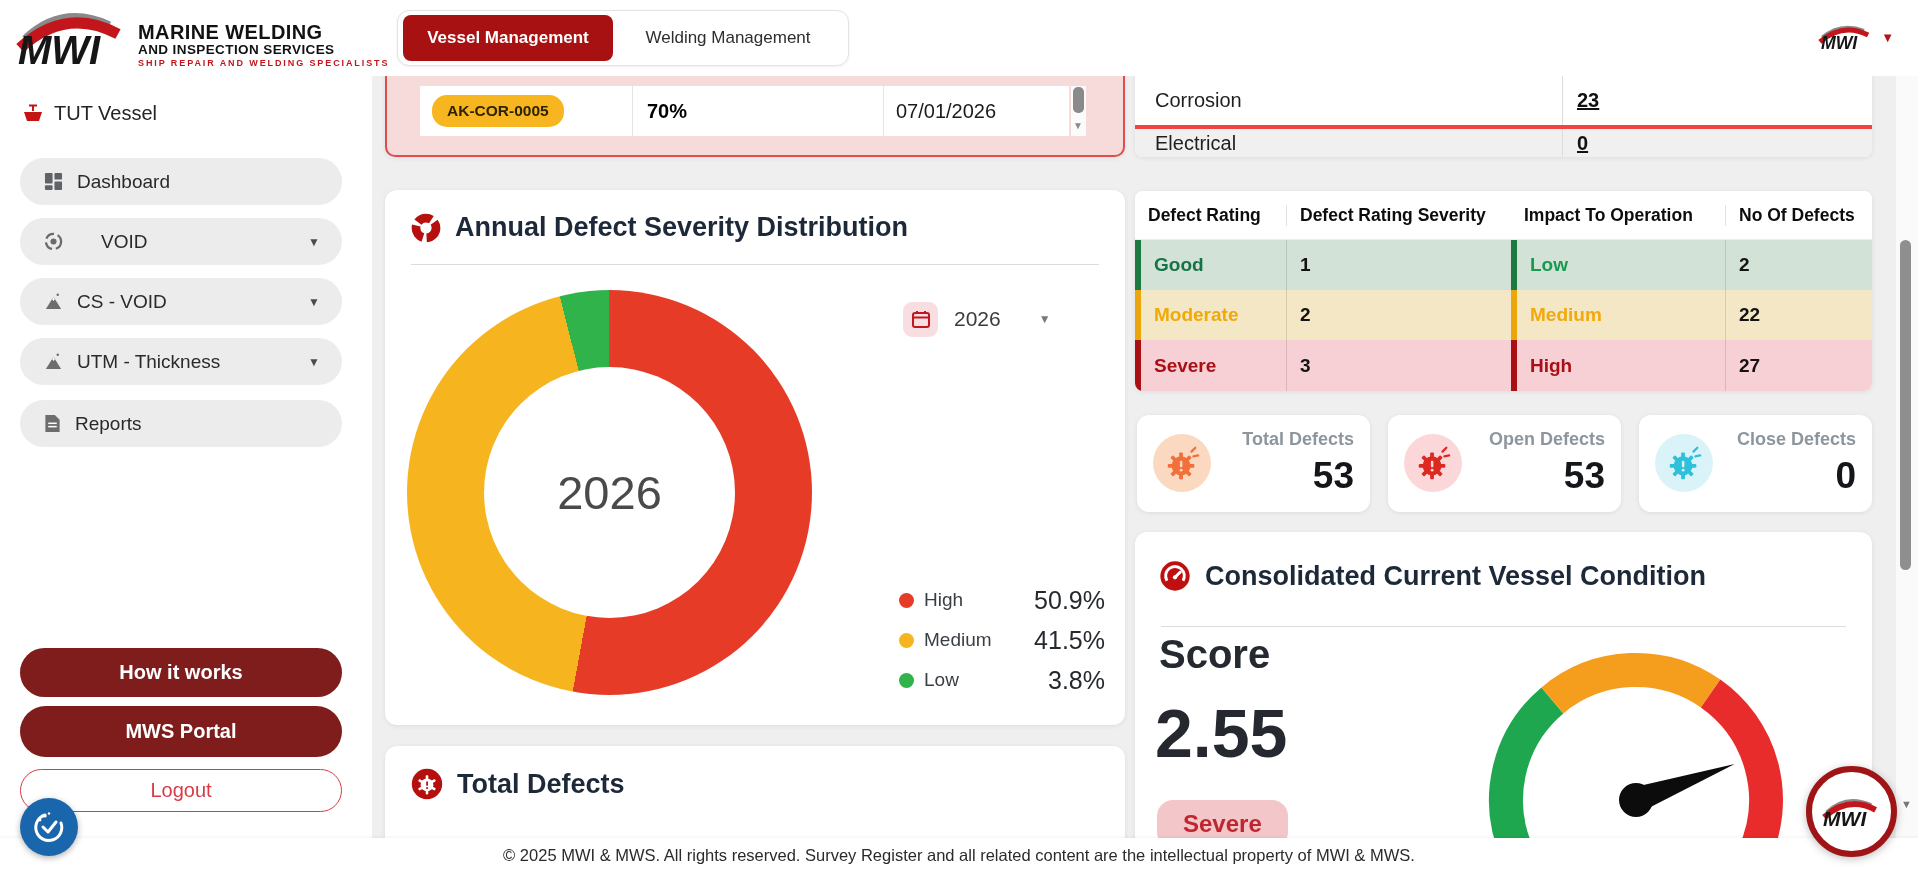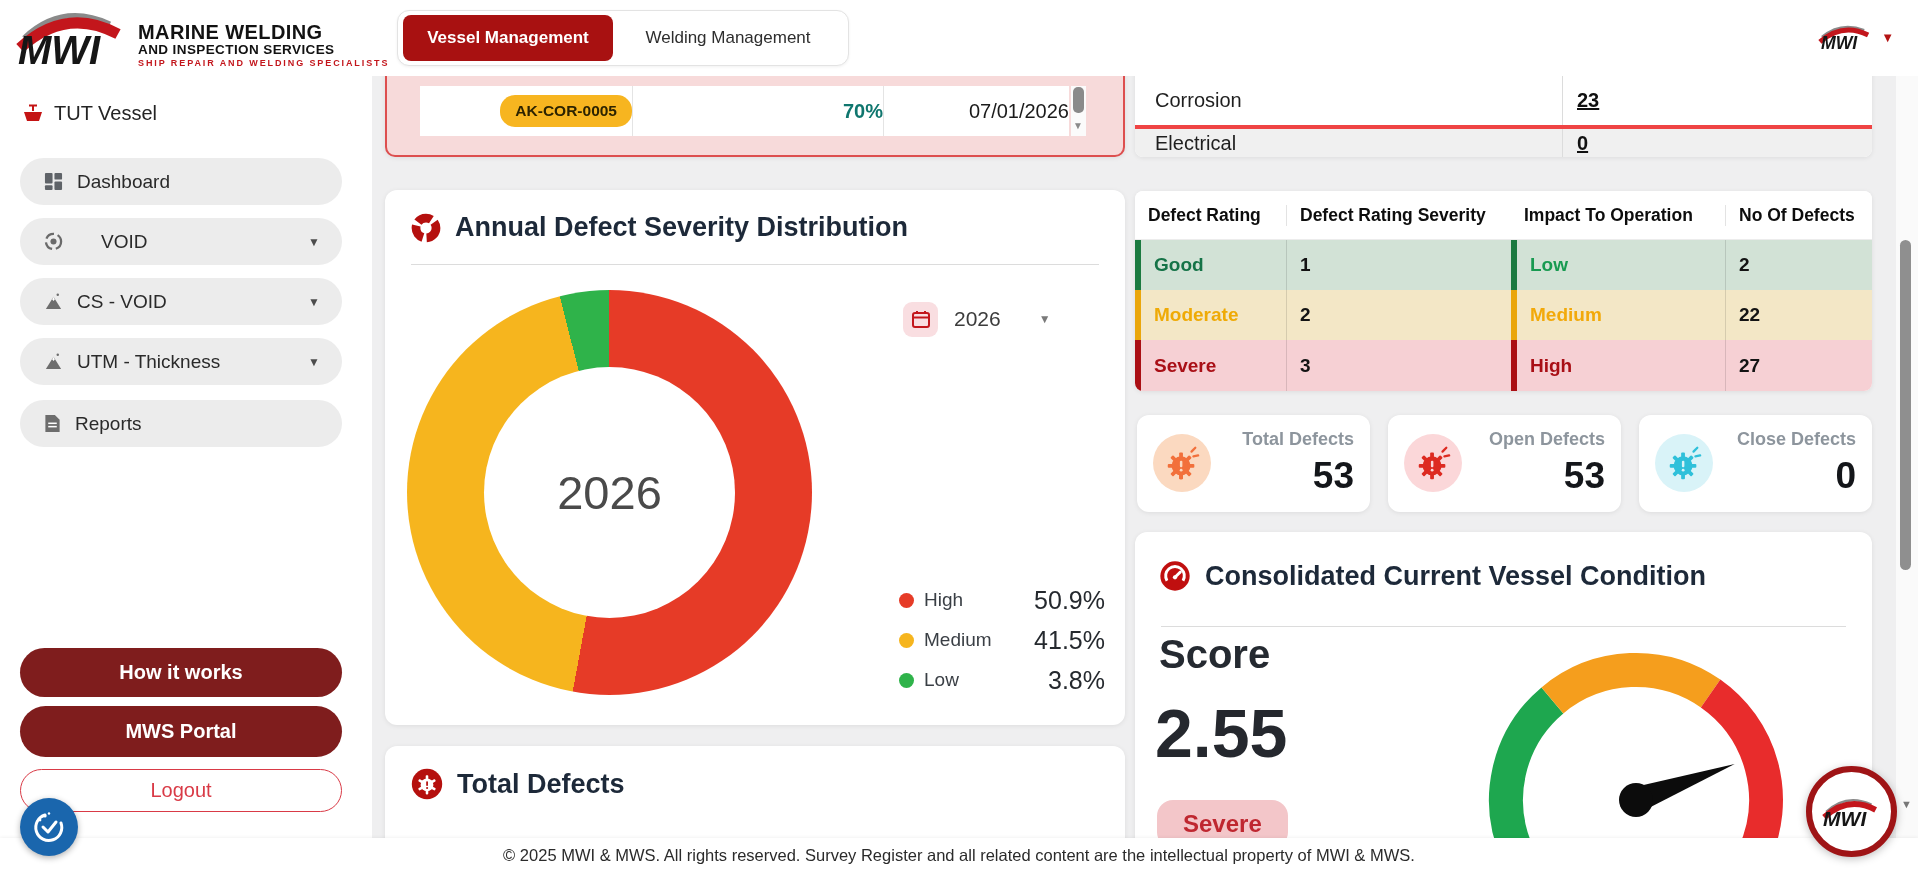--- a/index.html
+++ b/index.html
@@ -31,23 +31,23 @@
   .btn-red { background:#7f1d1d; color:#fff; font-weight:600; }
   .btn-outline { background:#fff; border:1.5px solid #d93a46; color:#d93a46; }
 
   
   .main-bg { position:absolute; left:372px; top:76px; width:1524px; height:762px; background:#efeff0; z-index:1; }
   .card { position:absolute; background:#fff; border-radius:12px; box-shadow:0 1px 5px rgba(0,0,0,.08); z-index:5; }
 
   
   .alert-card { left:385px; top:44px; width:740px; height:113px; background:#f7dada; border:2px solid #dd4f4f; border-radius:10px; }
   .alert-inner { position:absolute; left:33px; top:40px; width:649px; height:50px; background:#fff; display:flex; }
-  .ai-cell { height:100%; display:flex; align-items:center; border-right:1px solid #e4e4e4;justify-content:flex-end; }
+  .ai-cell { height:100%; display:flex; align-items:center; border-right:1px solid #e4e4e4; }
   .ai-c1 { width:213px; padding-left:12px; }
-  .ai-c2 { width:251px; padding-left:14px; font-size:20px; font-weight:700; color:#0f766e; }
+  .ai-c2 { width:251px; padding-left:14px; font-size:20px; font-weight:700; color:#000000; }
   .ai-c3 { width:185px; padding-left:12px; font-size:20px; color:#1b1b1b; border-right:none; }
   .badge-id { background:#f7b520; border-radius:15px; padding:7px 15px; font-size:15.5px; font-weight:700; color:#2c2300; }
   .mini-scroll { position:absolute; left:684px; top:40px; width:15px; height:50px; background:#fbfbfb; }
   .mini-thumb { position:absolute; left:2px; top:1px; width:11px; height:26px; background:#8a8a8a; border-radius:5px; }
   .mini-down { position:absolute; left:2px; top:34px; font-size:10px; color:#8a8a8a; }
 
   
   .donut-card { left:385px; top:190px; width:740px; height:535px; }
   .card-head { position:absolute; left:26px; top:22px; display:flex; align-items:center; gap:14px; }
   .card-title { font-size:27px; font-weight:700; color:#1d2939; }

